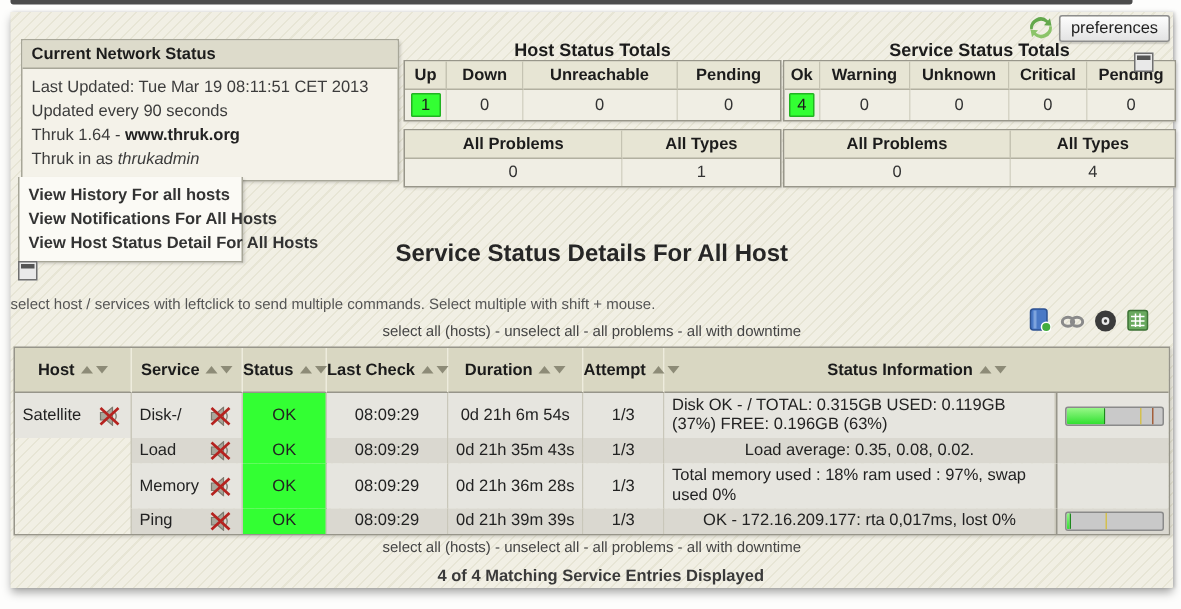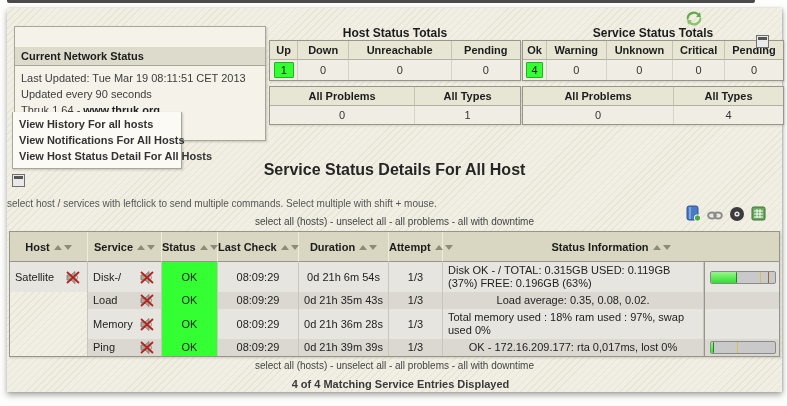--- a/index.html
+++ b/index.html
@@ -9,27 +9,27 @@
   .window-top-edge { position:absolute; left:7px; right:32px; top:0; height:3px; background:#4b4b4b; border-radius:0 0 2px 2px; }
 
   .page {
     position:absolute; left:7px; right:5px; top:8px; bottom:14px;
     background:repeating-linear-gradient(135deg,#f1efe4 0px,#f1efe4 4px,#e7e5d5 4px,#e7e5d5 5px);
     box-shadow:0 3px 6px rgba(0,0,0,.35), 1px 0 2px rgba(0,0,0,.15);
   }
 
   
   .net-box { position:absolute; left:7px; top:18px; width:252px; background:#f4f2e9; border:1px solid #a7a medium; border:1px solid #a7a698; box-shadow:1px 1px 2px rgba(0,0,0,.18); }
-  .net-box-header { background:#dddbcb; border-bottom:1px solid #a7a698; padding:3px 6px; font-size:11px; font-weight:bold; color:#1c1c1c;margin-top:20px; }
+  .net-box-header { background:#dddbcb; border-bottom:1px solid #a7a698; padding:3px 6px; font-size:11px; font-weight:bold; color:#1c1c1c; }
   .net-box-body { padding:4px 6px 6px 6px; font-size:11px; color:#3c3c3c; }
   .net-box-body .line { padding:2px 0; }
   .version-link { font-weight:bold; color:#222; cursor:pointer; }
   .user-name { font-style:italic; }
 
-  .links-box { position:absolute; left:5px; top:104px; width:170px; background:#fbfaf5; border:1px solid #a7a698; border-top:none; box-shadow:1px 1px 2px rgba(0,0,0,.18); padding:4px 6px; }
+  .links-box { position:absolute; left:5px; top:110px; width:150px; background:#fbfaf5; border:1px solid #a7a698; border-top:none; box-shadow:1px 1px 2px rgba(0,0,0,.18); padding:4px 6px; }
   .links-box .qlink { font-size:11px; font-weight:bold; color:#333; padding:2px 0; cursor:pointer; white-space:nowrap; }
 
   
   .shade-icon { width:13px; height:13px; background:#e9e9e9; border:1px solid #6f6f6f; position:relative; cursor:pointer; }
   .shade-icon::before { content:""; position:absolute; left:1px; right:1px; top:1px; height:3px; background:#555; }
   .shade-left { position:absolute; left:5px; top:166px; }
   .shade-right { position:absolute; left:749px; top:27px; }
 
   
   .totals { position:absolute; top:18px; }
@@ -179,20 +179,21 @@
       </tbody>
         </table>
     </div>
 
     <div class="refresh-wrap">
       <svg width="16" height="15" viewBox="0 0 16 15">
         <path d="M2.5 8.5 A5.5 5.5 0 0 1 11.5 4.2 L10 5.8 15 6.2 14 1.2 12.7 2.6 A7 7 0 0 0 .8 8.5 Z" fill="#63a84c"></path>
         <path d="M13.5 6.5 A5.5 5.5 0 0 1 4.5 10.8 L6 9.2 1 8.8 2 13.8 3.3 12.4 A7 7 0 0 0 15.2 6.5 Z" fill="#8cc46a"></path>
       </svg>
     </div>
+    <div class="prefs-btn">preferences</div>
     <div class="shade-icon shade-right"></div>
 
     <div class="main-title">Service Status Details For All Host</div>
     <div class="hint-line">select host / services with leftclick to send multiple commands. Select multiple with shift + mouse.</div>
 
     <div class="select-line top">
       <span class="slink">select all (hosts)</span><span> - </span><span class="slink">unselect all</span><span> - </span><span class="slink">all problems</span><span> - </span><span class="slink">all with downtime</span>
     </div>
 
     <div class="export-icons">

